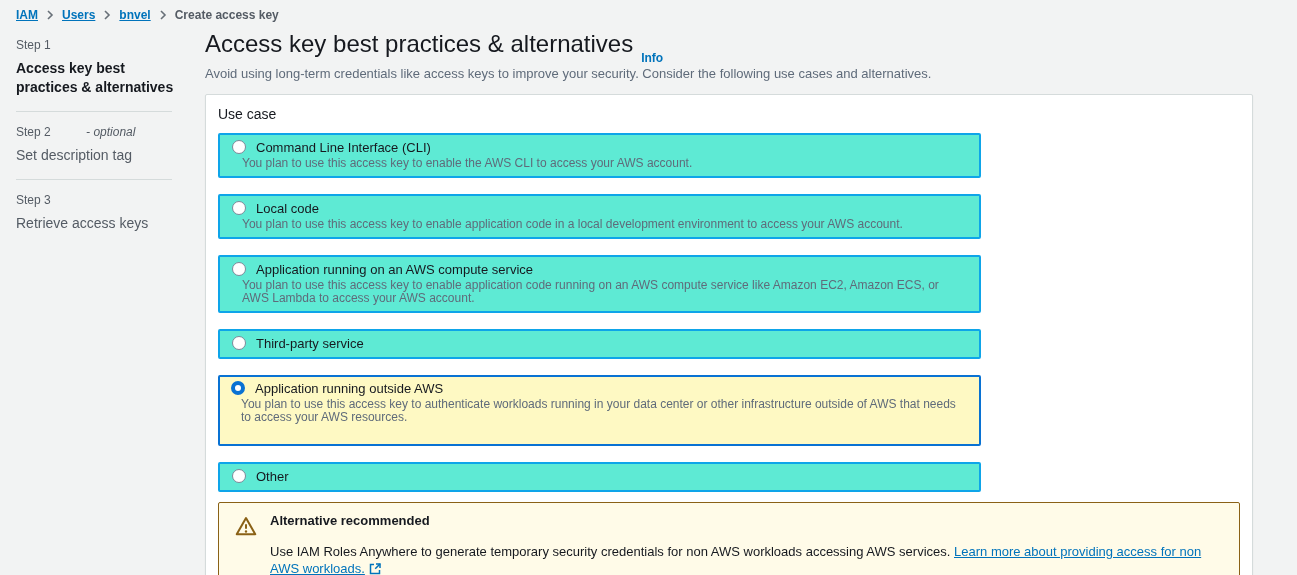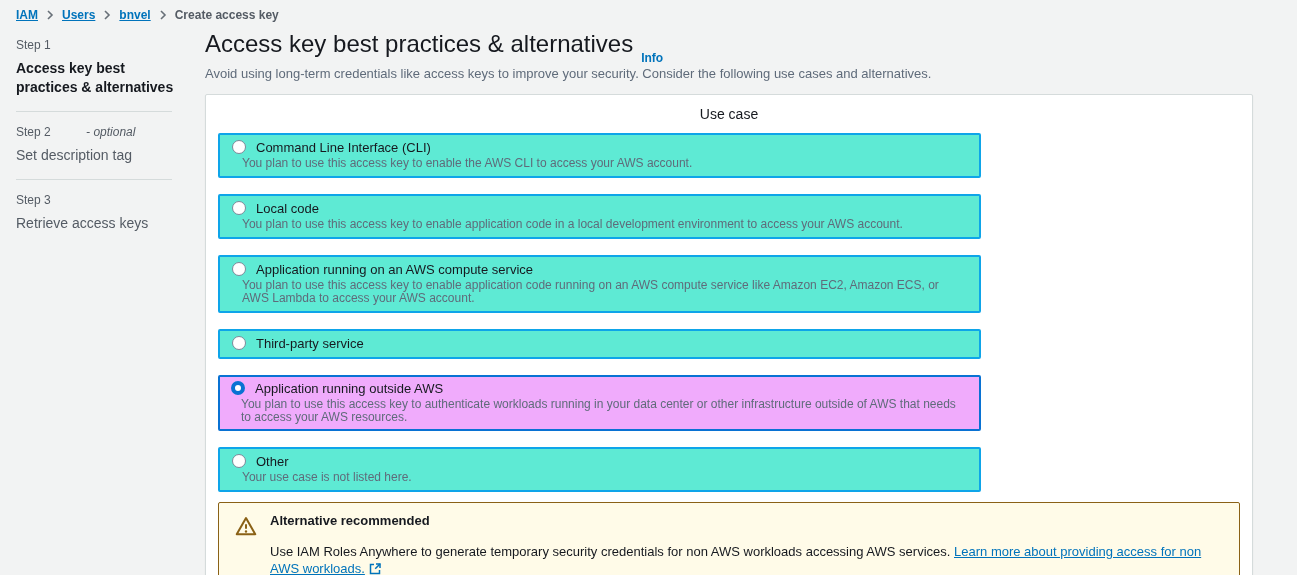--- a/index.html
+++ b/index.html
@@ -37,34 +37,34 @@
 
   
   .card {
     background: #ffffff;
     border: 1px solid #d5dbdb;
     border-radius: 2px;
     box-shadow: 0 1px 1px rgba(0,28,36,0.15);
     margin-top: 13px;
     padding: 11px 12px 16px 12px;
   }
-  .group-label { font-size: 14px; color: #16191f; margin-bottom: 11px; text-align: center; }
+  .group-label { font-size: 14px; color: #16191f; margin-bottom: 11px; }
 
   .tiles { display: flex; flex-direction: column; gap: 16px; width: 763px; }
   .tile {
     border: 2px solid #0ea5e9;
     border-radius: 2px;
     background: #5eead4;
     padding: 5px 12px 6px 12px;
     cursor: pointer;
   }
   .tile.selected {
     border: 2px solid #0972d3;
-    background: #f0abfc;
-    padding: 4px 11px 5px 11px;
+    background: #fef9c3;
+    padding: 4px 11px 20px 11px;
   }
   .tile-title-row { display: flex; align-items: center; gap: 10px; }
   .radio {
     width: 14px; height: 14px; flex: 0 0 14px;
     border: 1px solid #7d8998; border-radius: 50%; background: #fff;
   }
   .tile.selected .radio { border: 4.5px solid #0972d3; }
   .tile-title { font-size: 13px; color: #16191f; line-height: 15px; }
   .tile-desc { font-size: 12px; color: #5f6b7a; margin: 2px 0 0 10px; line-height: 13px; }
 
@@ -174,21 +174,20 @@
             <span class="tile-title">Application running outside AWS</span>
           </div>
           <div class="tile-desc">You plan to use this access key to authenticate workloads running in your data center or other infrastructure outside of AWS that needs to access your AWS resources.</div>
         </div>
 
         <div class="tile">
           <div class="tile-title-row">
             <span class="radio"></span>
             <span class="tile-title">Other</span>
           </div>
-          <div class="tile-desc">Your use case is not listed here.</div>
         </div>
       </div>
 
       <div class="alert">
         <span class="alert-icon">
           <svg width="22" height="20" viewBox="0 0 24 22">
             <path d="M12 2.2 L22.2 20 L1.8 20 Z" fill="none" stroke="#8a6116" stroke-width="2.2" stroke-linejoin="round"></path>
             <line x1="12" y1="9" x2="12" y2="14" stroke="#8a6116" stroke-width="2.2"></line>
             <circle cx="12" cy="17" r="1.3" fill="#8a6116"></circle>
           </svg>

